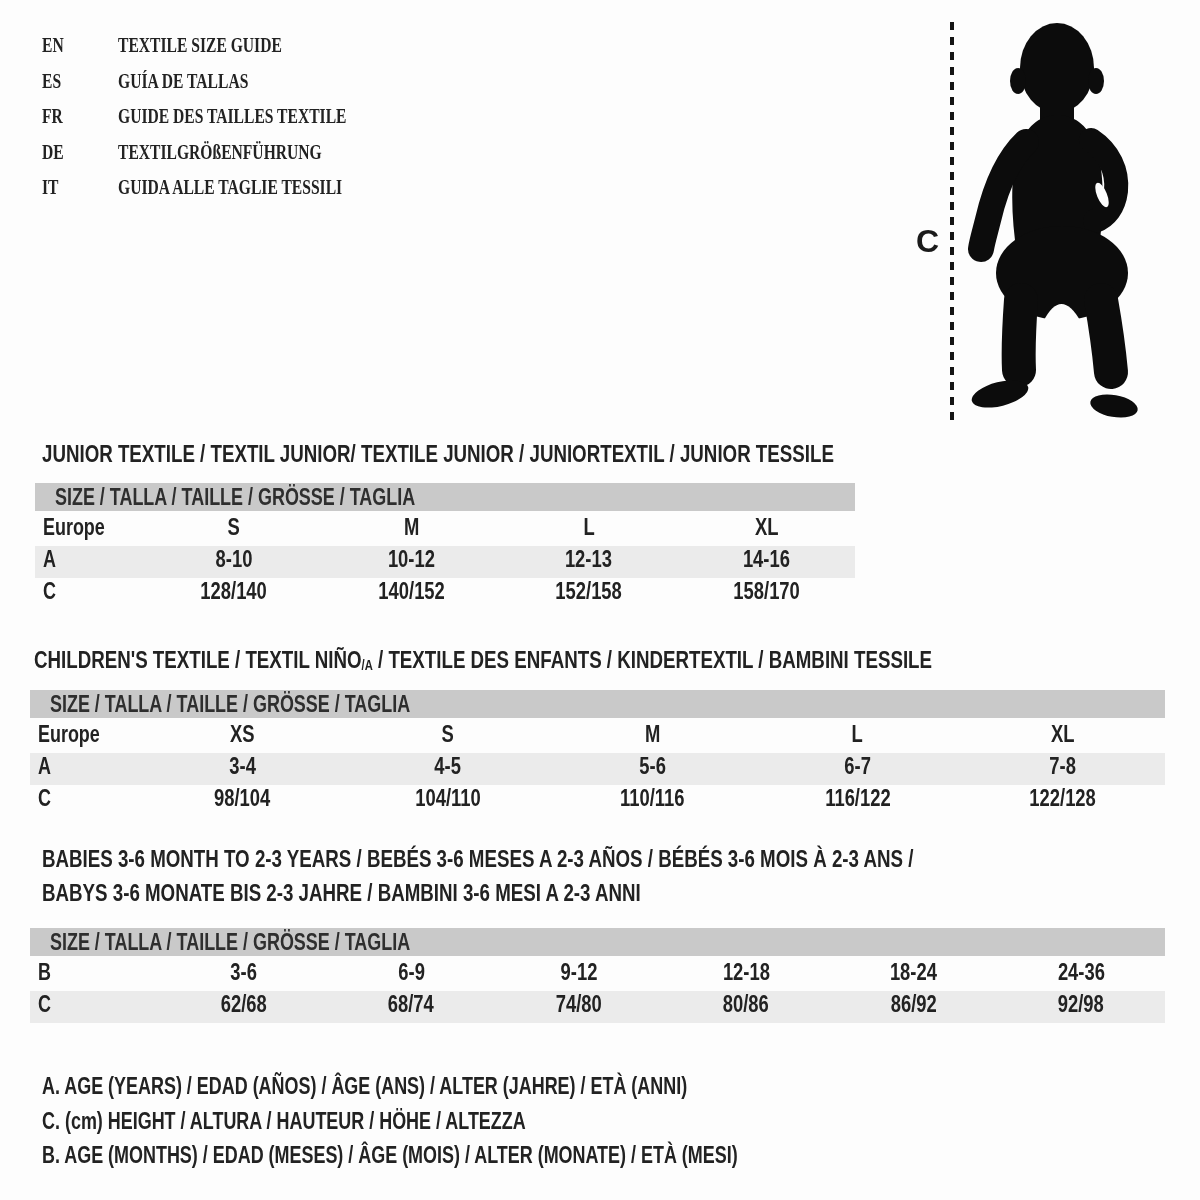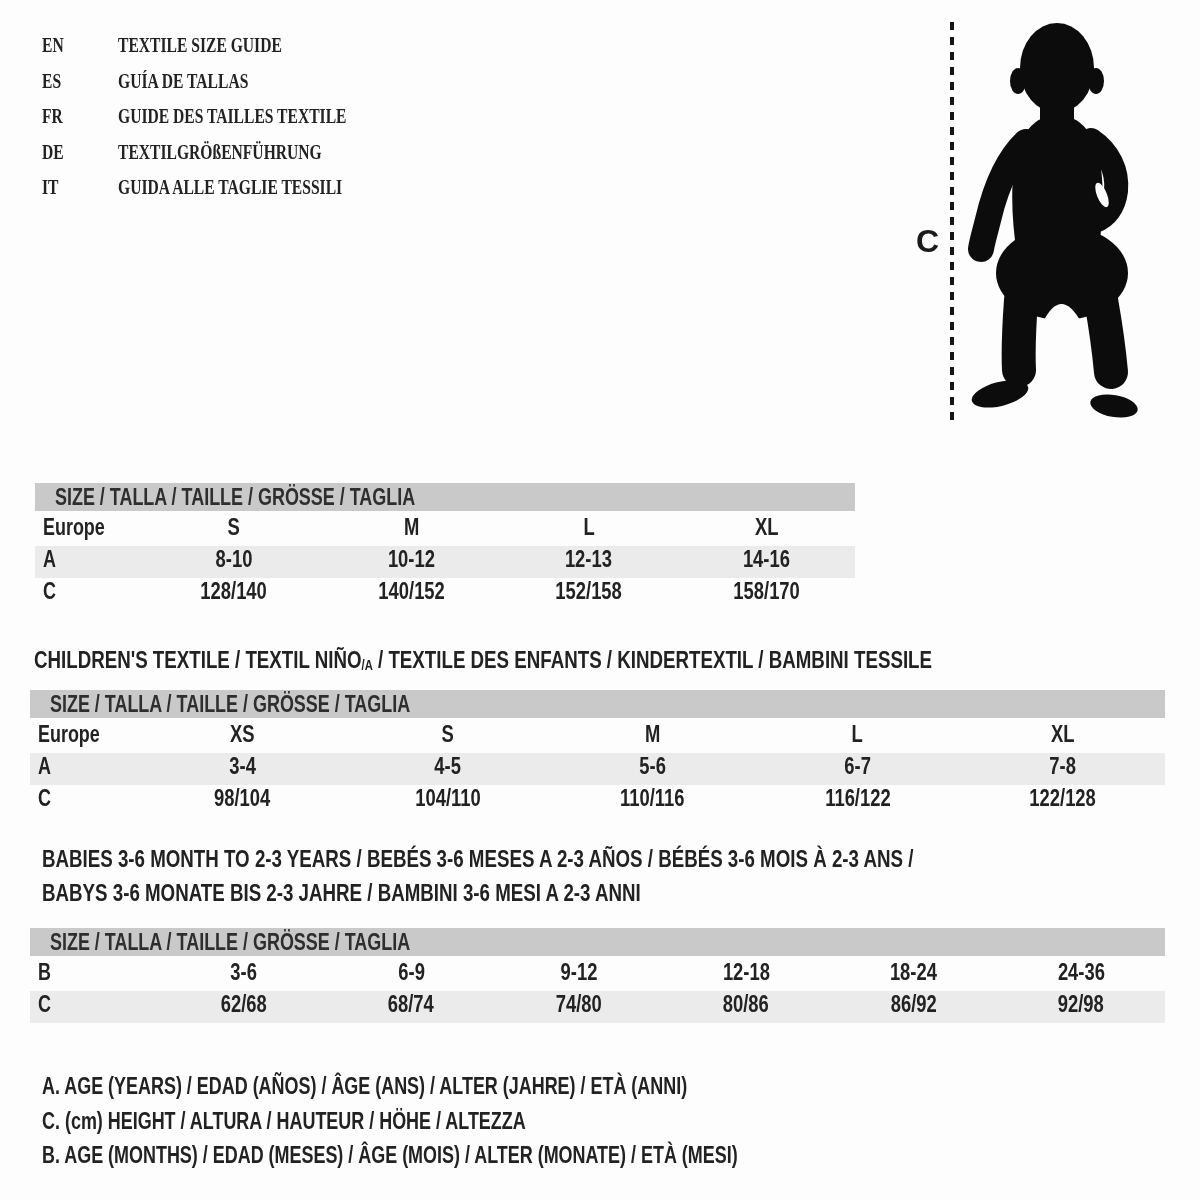--- a/index.html
+++ b/index.html
@@ -81,20 +81,23 @@
       <ellipse cx="162" cy="263" rx="66" ry="47"></ellipse>
       <path d="M143,312 Q161,276 181,312 L181,322 L143,322 Z" fill="#fdfdfd"></path>
       <ellipse cx="202" cy="185" rx="5" ry="13" fill="#fdfdfd" transform="rotate(-22 202 185)"></ellipse>
       <path d="M121,290 C119,318 118,340 119,360" stroke="#0c0c0c" stroke-width="34" stroke-linecap="round" fill="none"></path>
       <path d="M201,290 C206,318 209,340 211,362" stroke="#0c0c0c" stroke-width="34" stroke-linecap="round" fill="none"></path>
       <ellipse cx="100" cy="384" rx="29" ry="12" transform="rotate(-14 100 384)"></ellipse>
       <ellipse cx="214" cy="396" rx="24" ry="11" transform="rotate(10 214 396)"></ellipse>
     </g>
   </svg>
 
+  <div class="sec-title" style="left:42px;top:437px;">
+    <span class="cx">JUNIOR TEXTILE / TEXTIL JUNIOR/ TEXTILE JUNIOR / JUNIORTEXTIL / JUNIOR TESSILE</span>
+  </div>
   <div class="size-table lblw110" style="left:35px;top:483px;width:820px;">
     <div class="bar"><span class="cx">SIZE / TALLA / TAILLE / GRÖSSE / TAGLIA</span></div>
     <div class="trow">
       <div class="lbl"><span class="cx">Europe</span></div>
       <div class="cell"><span class="cxc">S</span></div>
       <div class="cell"><span class="cxc">M</span></div>
       <div class="cell"><span class="cxc">L</span></div>
       <div class="cell"><span class="cxc">XL</span></div>
     </div>
     <div class="trow shaded">

